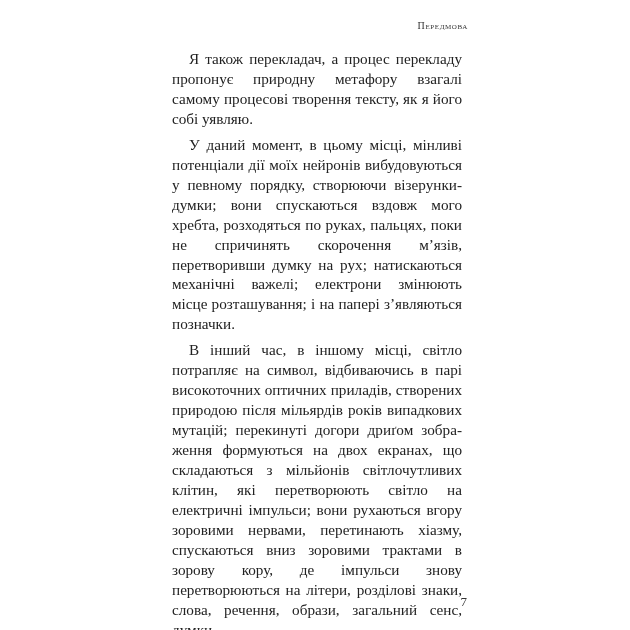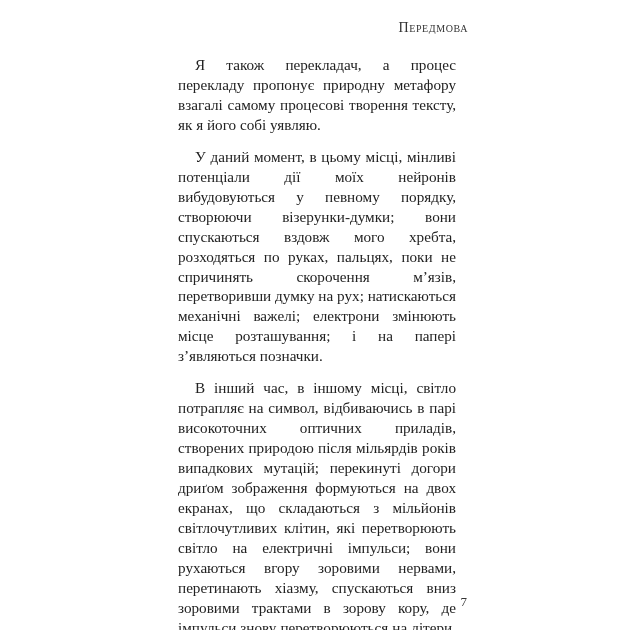--- a/index.html
+++ b/index.html
@@ -13,38 +13,38 @@
       position: relative;
       overflow: hidden;
       font-family: "DejaVu Serif", "Liberation Serif", serif;
       color: #222222;
     }
     .running-head {
       position: absolute;
       top: 20px;
       right: 162px;
       font-family: "Liberation Serif", "DejaVu Serif", serif;
-      font-size: 14px;
+      font-size: 10px;
       letter-spacing: 0.6px;
       font-variant: small-caps;
       color: #333333;
     }
     .text-block {
       position: absolute;
       left: 166px;
       top: 43px;
       width: 302px;
       font-family: "Liberation Serif", "DejaVu Serif", serif;
       font-size: 15.2px;
       line-height: 19.95px;
       text-align: justify;
       hyphens: manual;
     }
     .text-block p {
-      margin: 12px;
+      margin: 6px;
       text-indent: 17px;
     }
     .page-number {
       position: absolute;
       top: 594px;
       right: 163px;
       font-family: "Liberation Serif", "DejaVu Serif", serif;
       font-size: 13px;
       color: #333333;
     }

